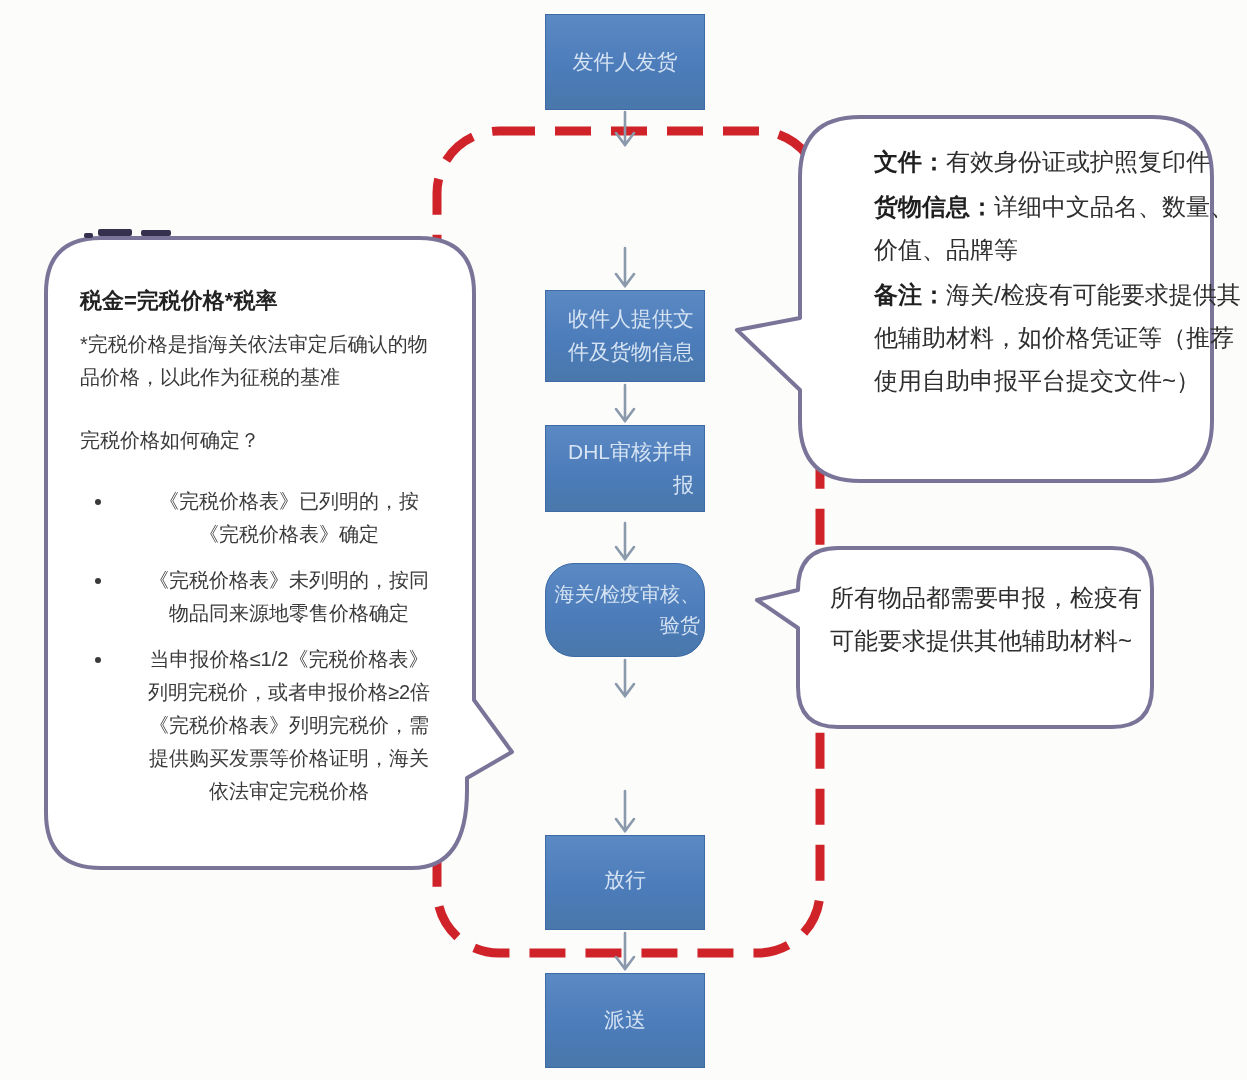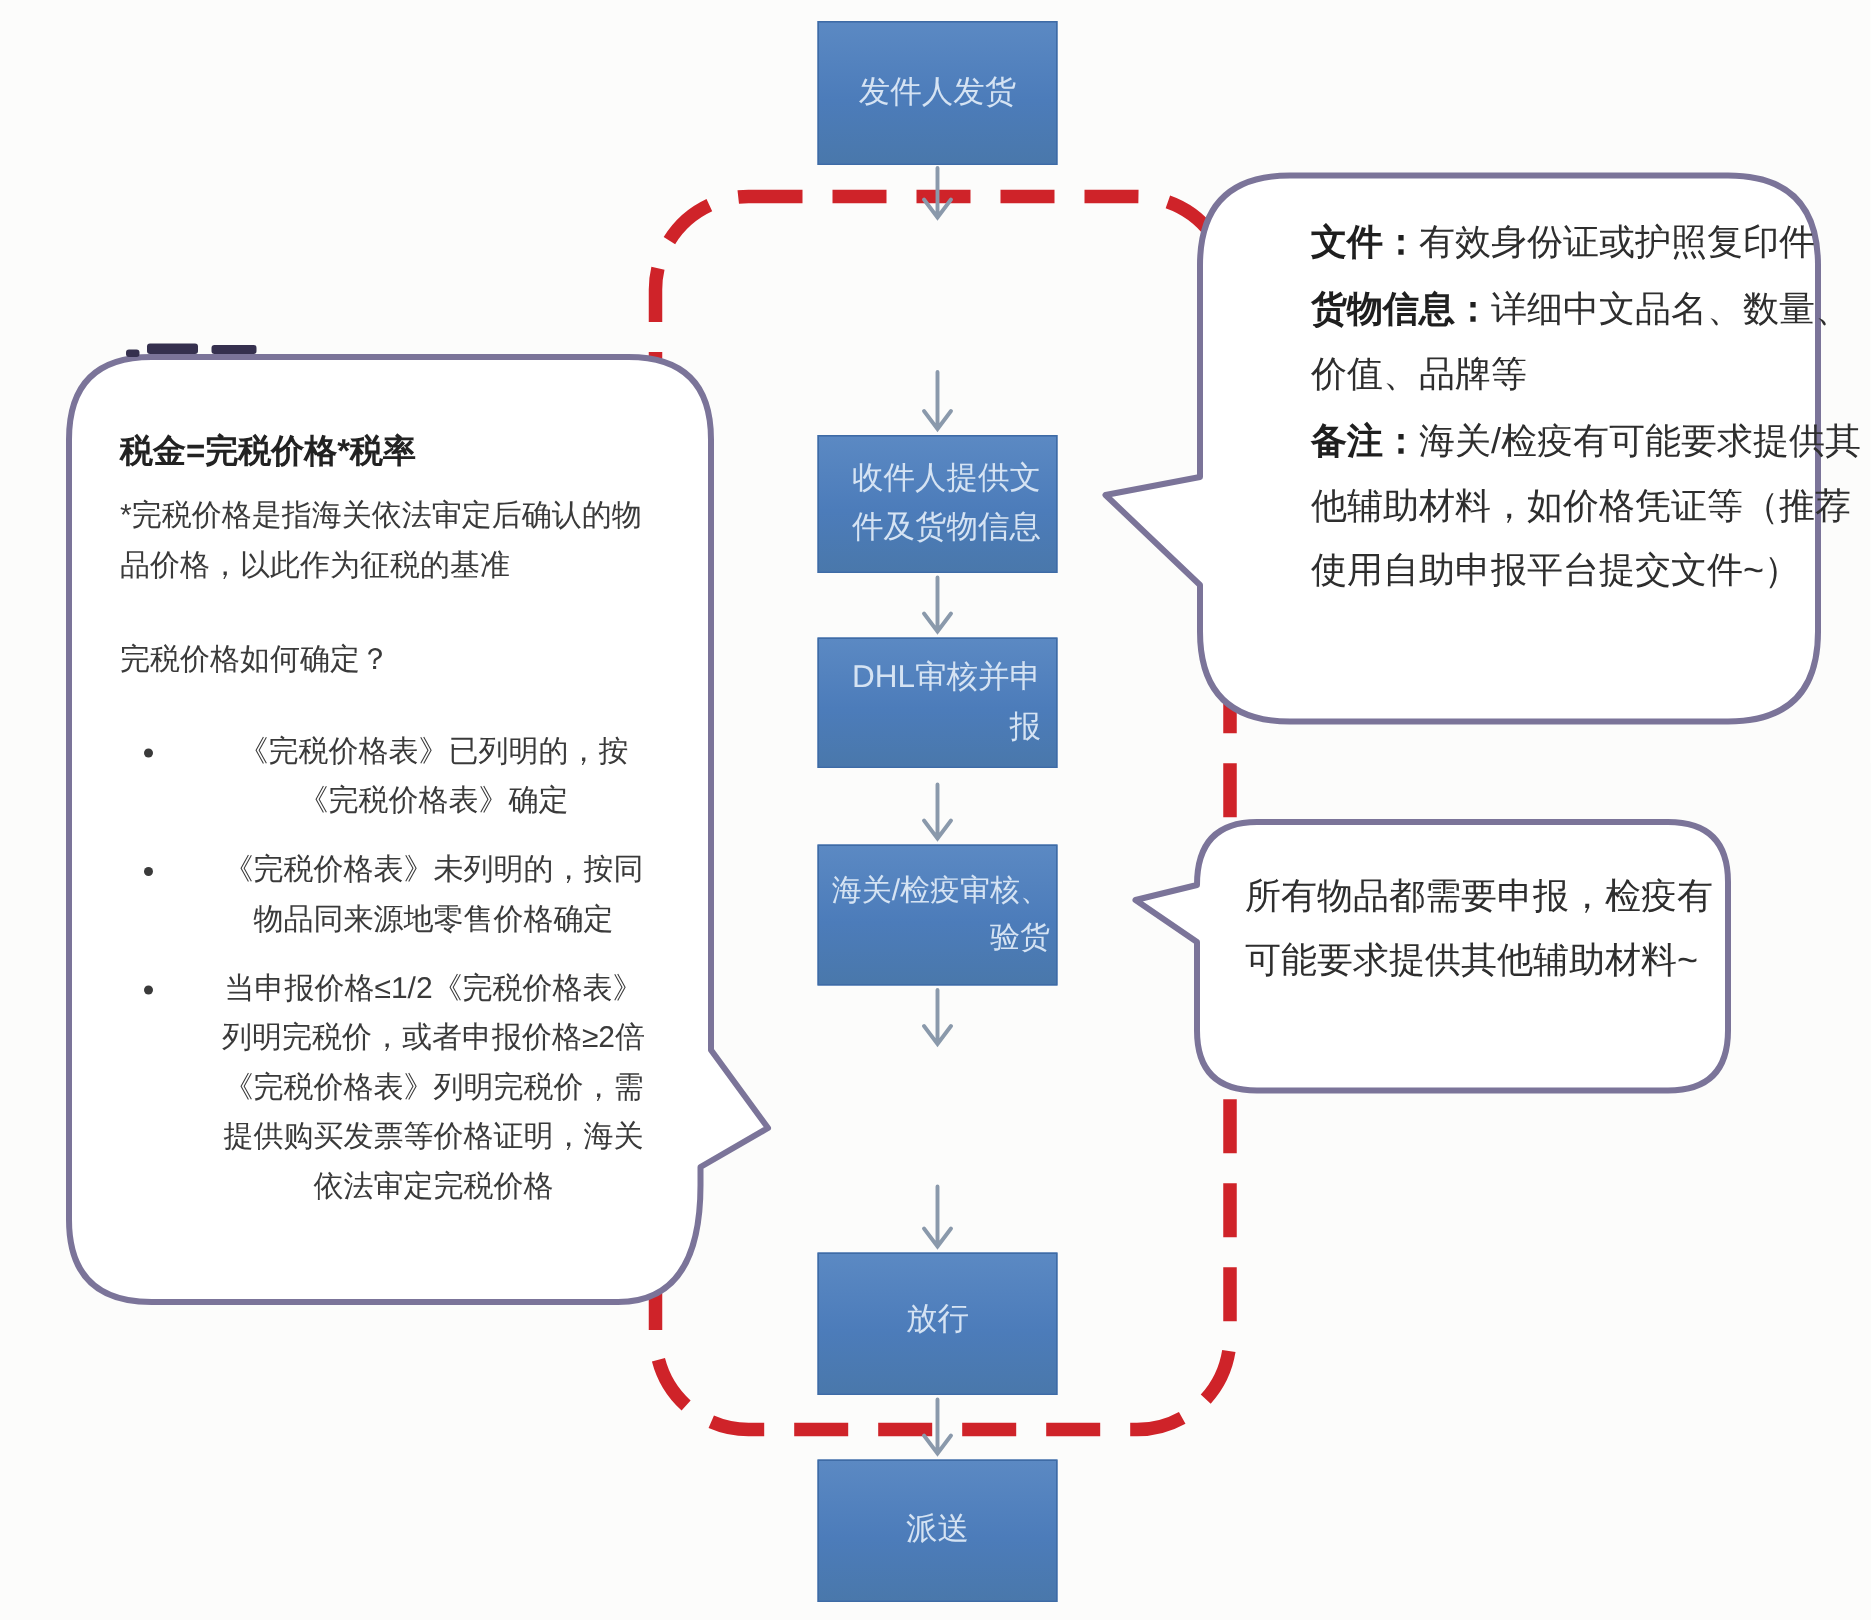--- a/index.html
+++ b/index.html
@@ -66,21 +66,21 @@
 
   <div class="flow-box" style="top:14px;height:96px;">
       <span>发件人发货</span>
     </div>
   <div class="flow-box" style="top:290px;height:92px;">
       <span>收件人提供文件及货物信息</span>
     </div>
   <div class="flow-box" style="top:425px;height:87px;">
       <span>DHL审核并申报</span>
     </div>
-  <div class="flow-box small" style="top:563px;height:94px;">
+  <div class="flow-box small" style="top:563px;height:94px;border-radius:29px;">
       <span>海关/检疫审核、验货</span>
     </div>
   <div class="flow-box" style="top:835px;height:95px;font-family:Liberation Mono, monospace;">
       <span>放行</span>
     </div>
   <div class="flow-box" style="top:973px;height:95px;">
       <span>派送</span>
     </div>
 
   <div class="callout-text" id="left-callout-text">

